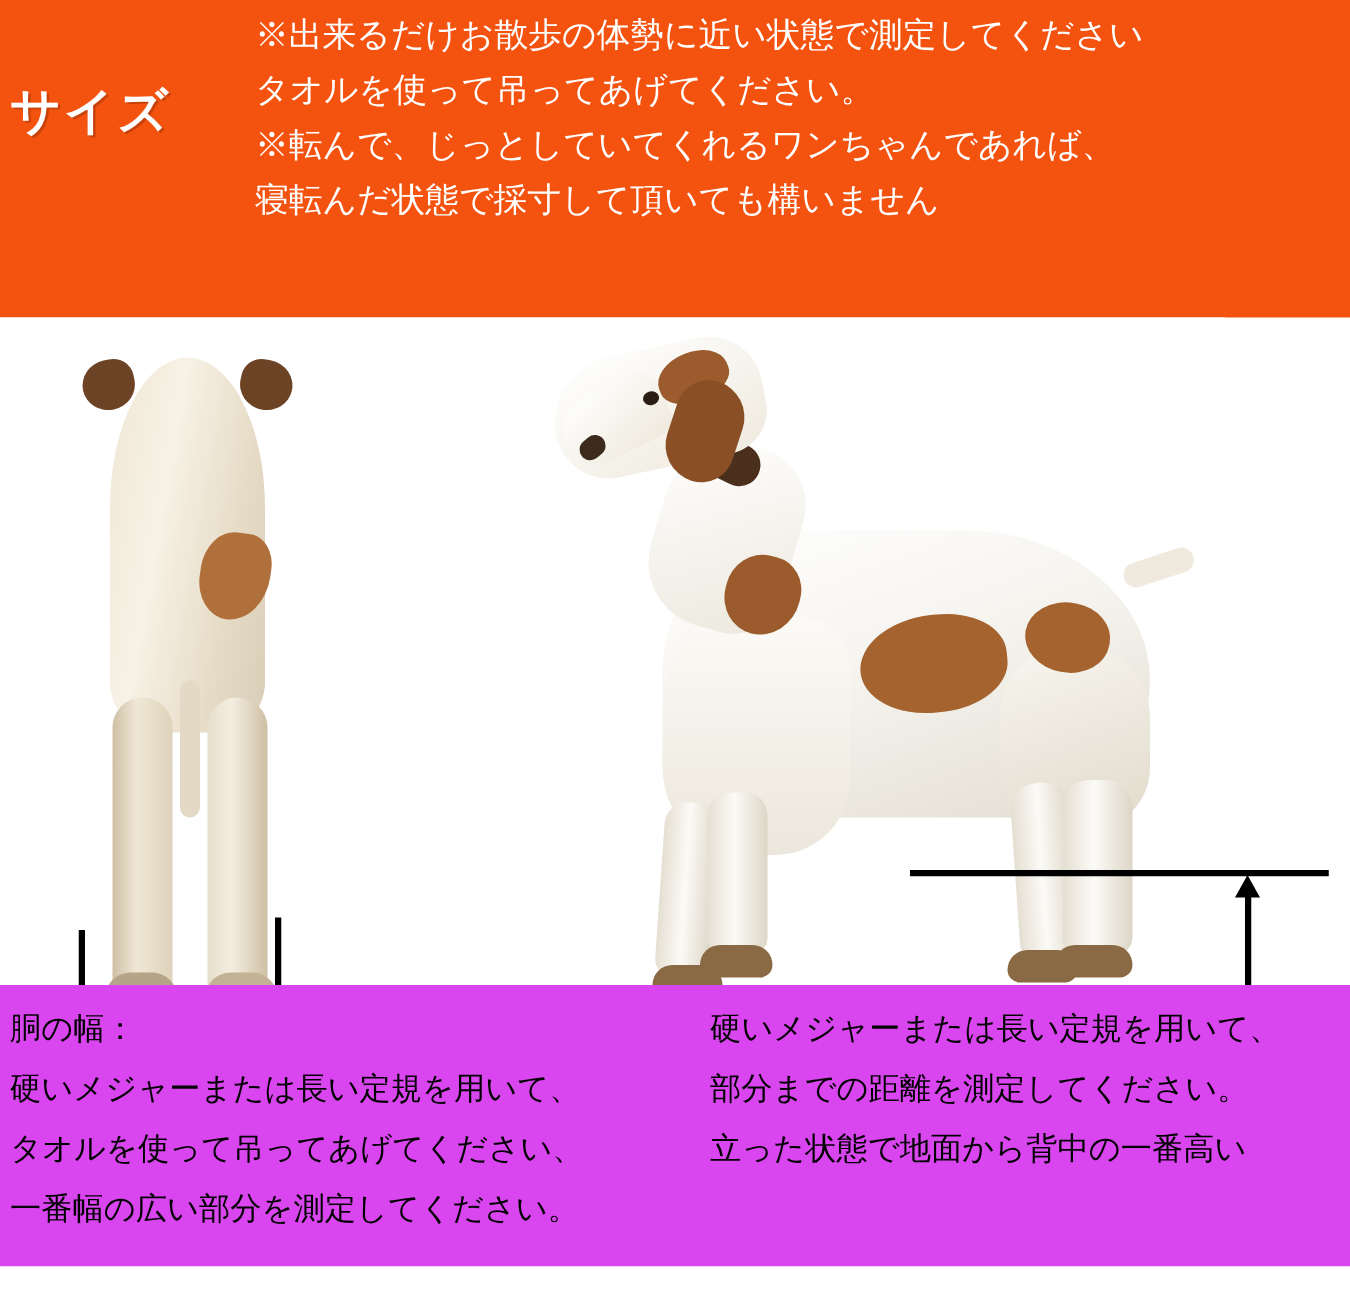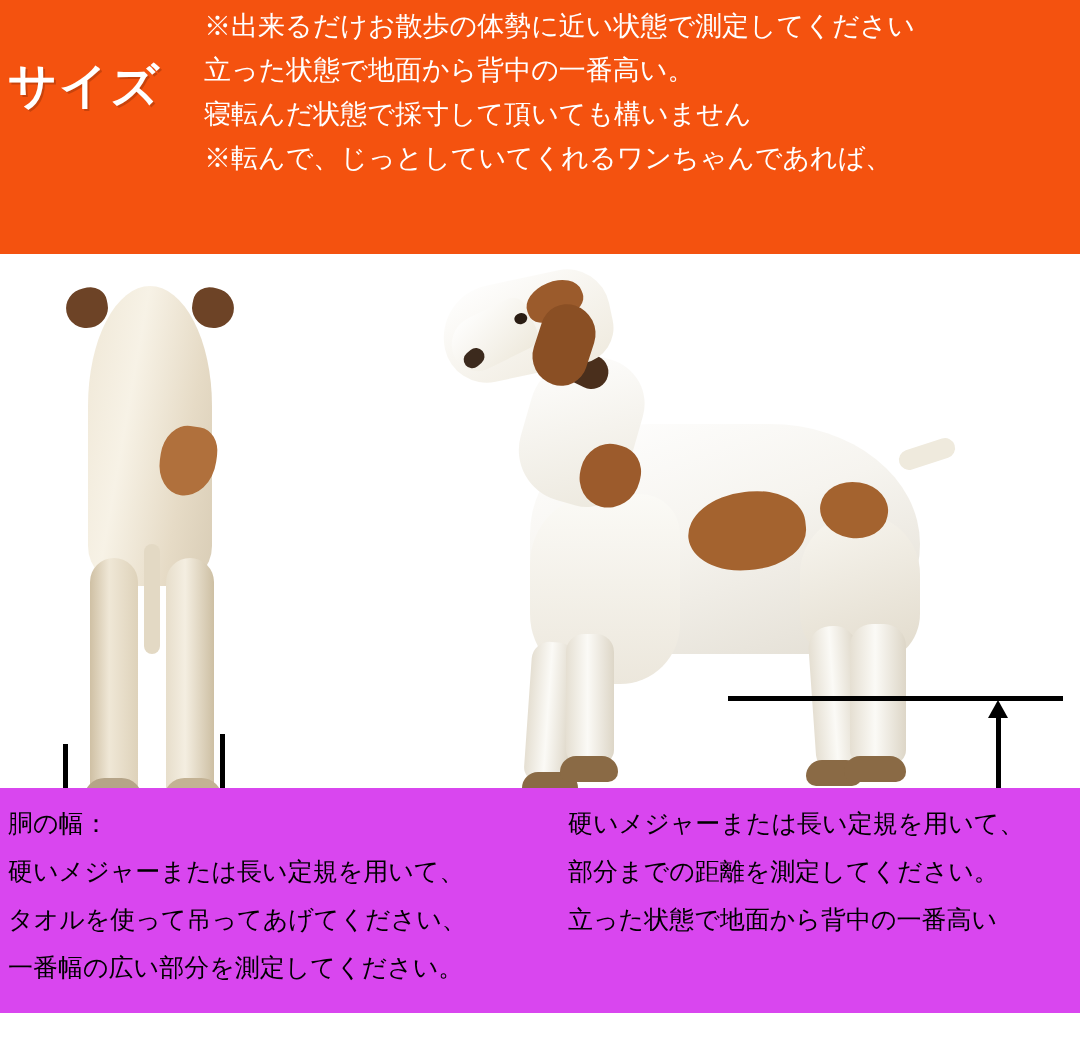--- a/index.html
+++ b/index.html
@@ -28,39 +28,38 @@
     background: #f4520f;
     box-sizing: border-box;
   }
   .header-title {
     position: absolute;
     left: 8px;
     top: 50px;
     width: 190px;
     color: #ffffff;
     font-weight: bold;
-    font-size: 48px;
+    font-size: 40px;
     line-height: 78px;
     letter-spacing: 2px;
     text-shadow: 2px 2px 0 rgba(0,0,0,0.18);
-    font-family: Liberation Mono, monospace;
   }
   .header-title .line {
     display: block;
     white-space: nowrap;
   }
   .header-notes {
     position: absolute;
     left: 204px;
     top: 6px;
     width: 870px;
     color: #ffffff;
     font-size: 27px;
     line-height: 44px;
-    font-family: Liberation Mono, monospace;
+    font-family: Liberation Serif, serif;
     font-weight: normal;
   }
   .header-notes .nline {
     display: block;
     white-space: nowrap;
   }
 
   
   .illus {
     position: absolute;
@@ -457,23 +456,23 @@
 <body>
 
 <div id="page">
 
   <div class="header">
     <div class="header-title">
       <span class="line">サイズ</span>
     </div>
     <div class="header-notes">
       <span class="nline">※出来るだけお散歩の体勢に近い状態で測定してください</span>
-      <span class="nline">立った状態で地面から背中の一番高い。</span>
+      <span class="nline">タオルを使って吊ってあげてください。</span>
+      <span class="nline">※転んで、じっとしていてくれるワンちゃんであれば、</span>
       <span class="nline">寝転んだ状態で採寸して頂いても構いません</span>
-      <span class="nline">※転んで、じっとしていてくれるワンちゃんであれば、</span>
     </div>
   </div>
 
   <div class="illus">
 
     <div class="dog-rear">
       <div class="dr-ear-l"></div>
       <div class="dr-ear-r"></div>
       <div class="dr-body"></div>
       <div class="dr-spot"></div>

